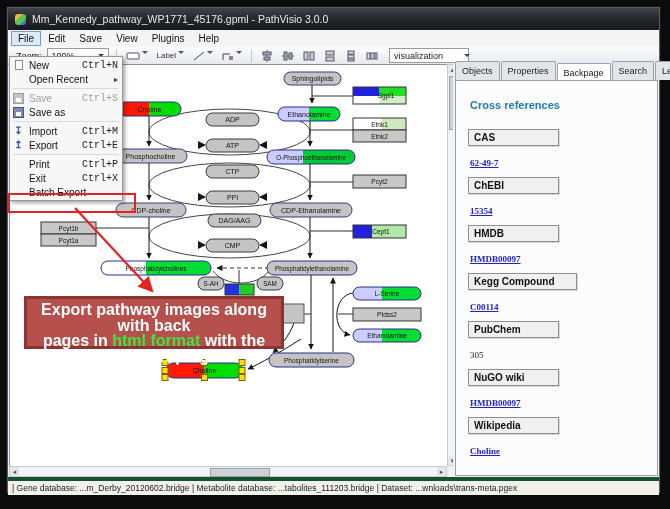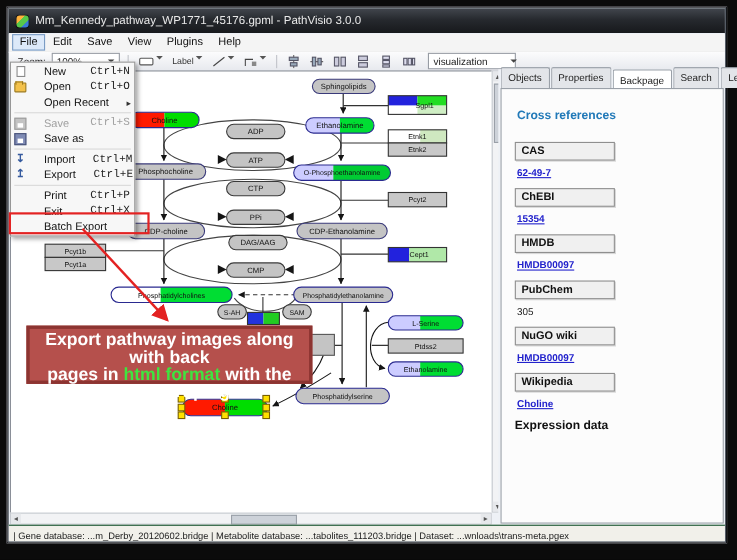--- a/index.html
+++ b/index.html
@@ -42,21 +42,21 @@
            border:1px solid #c7cbd1;box-sizing:border-box;font-size:7px;color:#555;}
   .hscroll{position:absolute;left:2px;top:459px;width:438px;height:11px;background:#f2f3f5;
            border:1px solid #c7cbd1;box-sizing:border-box;font-size:7px;color:#555;}
   .sb-arrow{position:absolute;width:9px;height:9px;display:flex;align-items:center;
             justify-content:center;background:#e6e8eb;}
   .thumb{position:absolute;background:#cdd2d9;border:1px solid #9aa0a8;}
   
   .filemenu{position:absolute;left:2px;top:49px;width:112px;background:#f7f7f7;
             border:1px solid #979797;box-shadow:2px 2px 4px rgba(0,0,0,.35);z-index:50;
             font-size:10px;color:#111;padding:1px 0;}
-  .fm-row{height:14px;display:flex;align-items:center;padding:0 4px 0 3px;gap:16px;}
+  .fm-row{height:14px;display:flex;align-items:center;padding:0 4px 0 3px;gap:5px;}
   .fm-label{flex:0 0 auto;}
   .fm-short{margin-left:auto;color:#222;font-family:Liberation Mono, monospace;}
   .fm-row.disabled .fm-label,.fm-row.disabled .fm-short{color:#a0a0a0;}
   .fm-sep{height:1px;background:#d9d9d9;margin:2px 3px;}
   .fm-ic{width:11px;height:11px;flex:0 0 11px;display:flex;align-items:center;justify-content:center;font-size:9px;}
   .ic-page{width:8px;height:10px;background:#fff;border:1px solid #8a8a8a;box-sizing:border-box;}
   .ic-folder{width:10px;height:7px;background:#f3c14b;border:1px solid #9c7a1e;border-radius:1px;position:relative;}
   .ic-folder:before{content:"";position:absolute;left:0;top:-2px;width:5px;height:2px;background:#f3c14b;border:1px solid #9c7a1e;border-bottom:none;}
   .ic-floppy{width:9px;height:9px;background:#7f8bb5;border:1px solid #4a547a;position:relative;}
   .ic-floppy.gray{background:#c3c3c3;border-color:#9d9d9d;}
@@ -77,28 +77,28 @@
   .tab{padding:4px 6px;background:#e3e5e9;border:1px solid #9aa0a8;border-bottom:none;
        margin-right:1px;border-radius:2px 2px 0 0;color:#222;}
   .tab.active{background:#fff;position:relative;top:1px;padding-bottom:3px;}
   .panelbody{position:absolute;left:2px;top:17px;right:1px;bottom:1px;background:#fcfcfc;
              border:1px solid #9aa0a8;overflow:hidden;padding:10px 0 0 12px;box-sizing:border-box;}
   .xref-head{color:#2179b8;font-weight:bold;font-size:11px;margin:8px 0 18px 2px;}
   .xref-sec{margin-bottom:7px;}
   .xref-name{width:84px;background:#f0f0f0;border:1px solid #8f8f8f;box-shadow:1px 1px 0 #d8d8d8;
              font-weight:bold;font-size:10px;color:#111;padding:2px 0 2px 5px;margin-bottom:6px;}
   .xref-name.wide{width:102px;}
-  .xref-val{font-size:9px;font-weight:bold;margin:0 0 9px 2px;}
+  .xref-val{font-size:9px;font-weight:bold;margin:12px 0 9px 2px;font-family:Liberation Serif, serif;}
   .xref-val.link{color:#2222cc;text-decoration:underline;}
   .xref-val.plain{color:#222;text-decoration:none;font-weight:normal;}
   .expr-head{font-weight:bold;font-size:11px;color:#111;margin-top:4px;}
   
   .statusbar{position:absolute;left:1px;right:1px;top:470px;height:14px;background:#f1f0ea;
-             border-top:1px solid #14532d;font-size:8.5px;color:#222;display:flex;
-             align-items:flex-end;padding-left:4px;white-space:nowrap;overflow:hidden;}
+             border-top:4px solid #14532d;font-size:8.5px;color:#222;display:flex;
+             align-items:center;padding-left:4px;white-space:nowrap;overflow:hidden;}
 </style>
 </head>
 <body>
 
 <div class="stage">
   <div class="window">
 
     <div class="titlebar">
       <div class="appicon"></div>
       <span>Mm_Kennedy_pathway_WP1771_45176.gpml - PathVisio 3.0.0</span>
@@ -454,27 +454,20 @@
 
     <div class="filemenu">
       <div class="fm-row">
         <span class="fm-ic">
             <span class="ic-page"></span>
           </span>
         <span class="fm-label">New</span>
         <span class="fm-short">Ctrl+N</span>
       </div>
       <div class="fm-row">
-        <span class="fm-ic">
-            <span class="ic-folder"></span>
-          </span>
-        <span class="fm-label">Open</span>
-        <span class="fm-short">Ctrl+O</span>
-      </div>
-      <div class="fm-row">
         <span class="fm-ic"></span>
         <span class="fm-label">Open Recent</span>
         <span class="submark">▸</span>
       </div>
       <div class="fm-sep"></div>
       <div class="fm-row disabled">
         <span class="fm-ic">
             <span class="ic-floppy gray"></span>
           </span>
         <span class="fm-label">Save</span>
@@ -542,33 +535,36 @@
         </div>
         <div class="xref-sec">
           <div class="xref-name">ChEBI</div>
           <div class="xref-val link">15354</div>
         </div>
         <div class="xref-sec">
           <div class="xref-name">HMDB</div>
           <div class="xref-val link">HMDB00097</div>
         </div>
         <div class="xref-sec">
+          <div class="xref-name wide">Kegg Compound</div>
+          <div class="xref-val link">C00114</div>
+        </div>
+        <div class="xref-sec">
           <div class="xref-name">PubChem</div>
           <div class="xref-val plain">305</div>
         </div>
         <div class="xref-sec">
           <div class="xref-name">NuGO wiki</div>
           <div class="xref-val link">HMDB00097</div>
         </div>
         <div class="xref-sec">
           <div class="xref-name">Wikipedia</div>
           <div class="xref-val link">Choline</div>
         </div>
 
-        <div class="expr-head">Expression data</div>
       </div>
     </div>
 
     <div class="statusbar">
       <span>| Gene database: ...m_Derby_20120602.bridge | Metabolite database: ...tabolites_111203.bridge | Dataset: ...wnloads\trans-meta.pgex</span>
     </div>
   </div>
 </div>
 
 </body></html>

